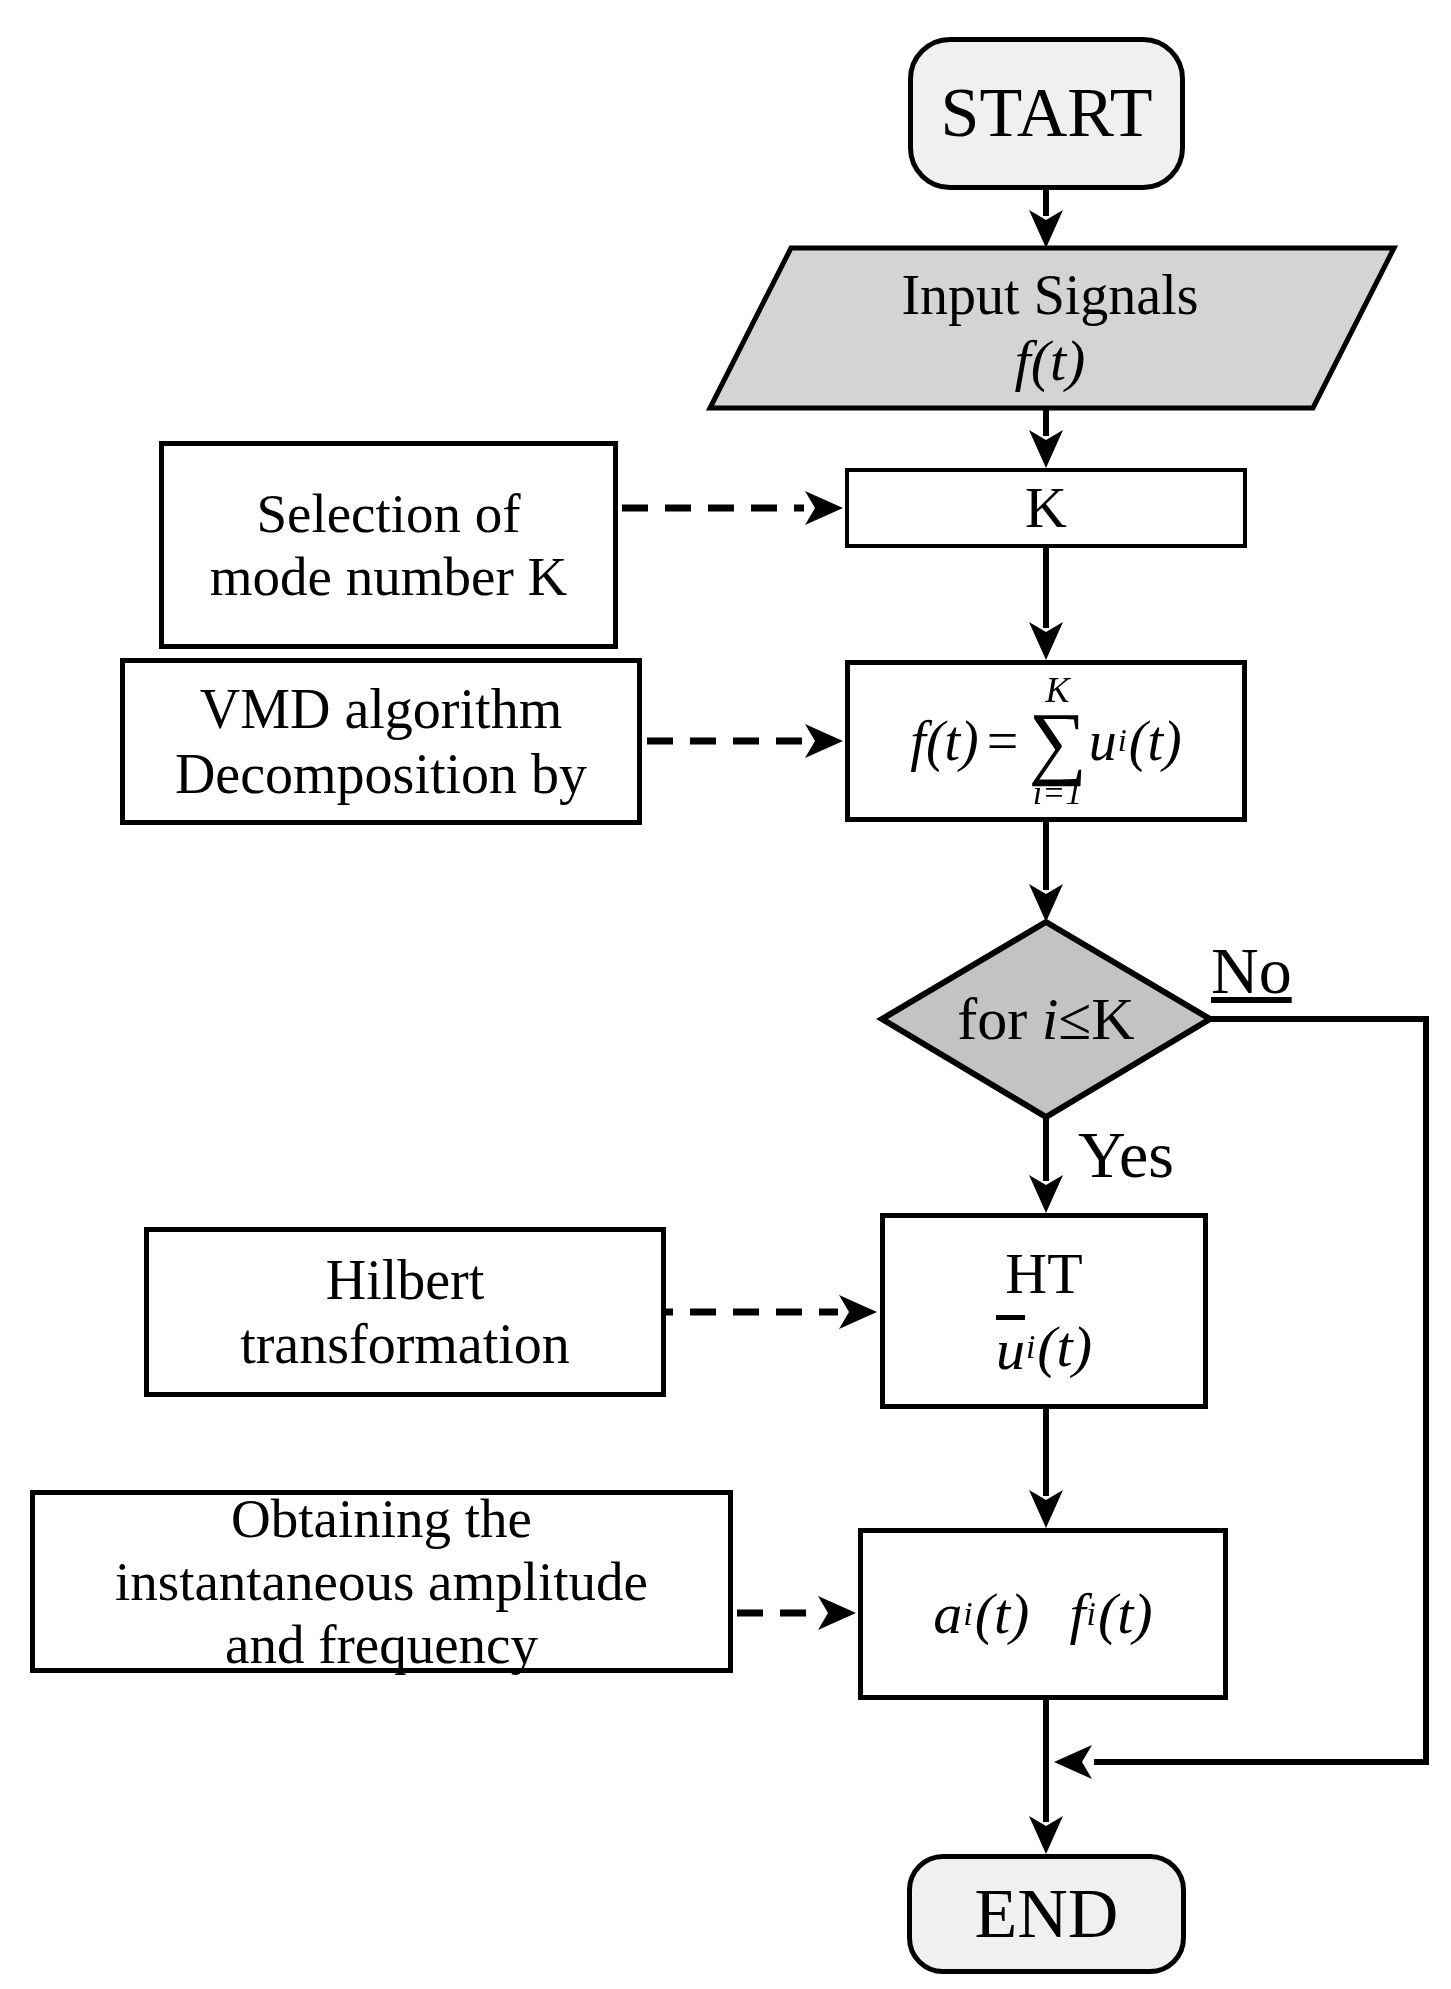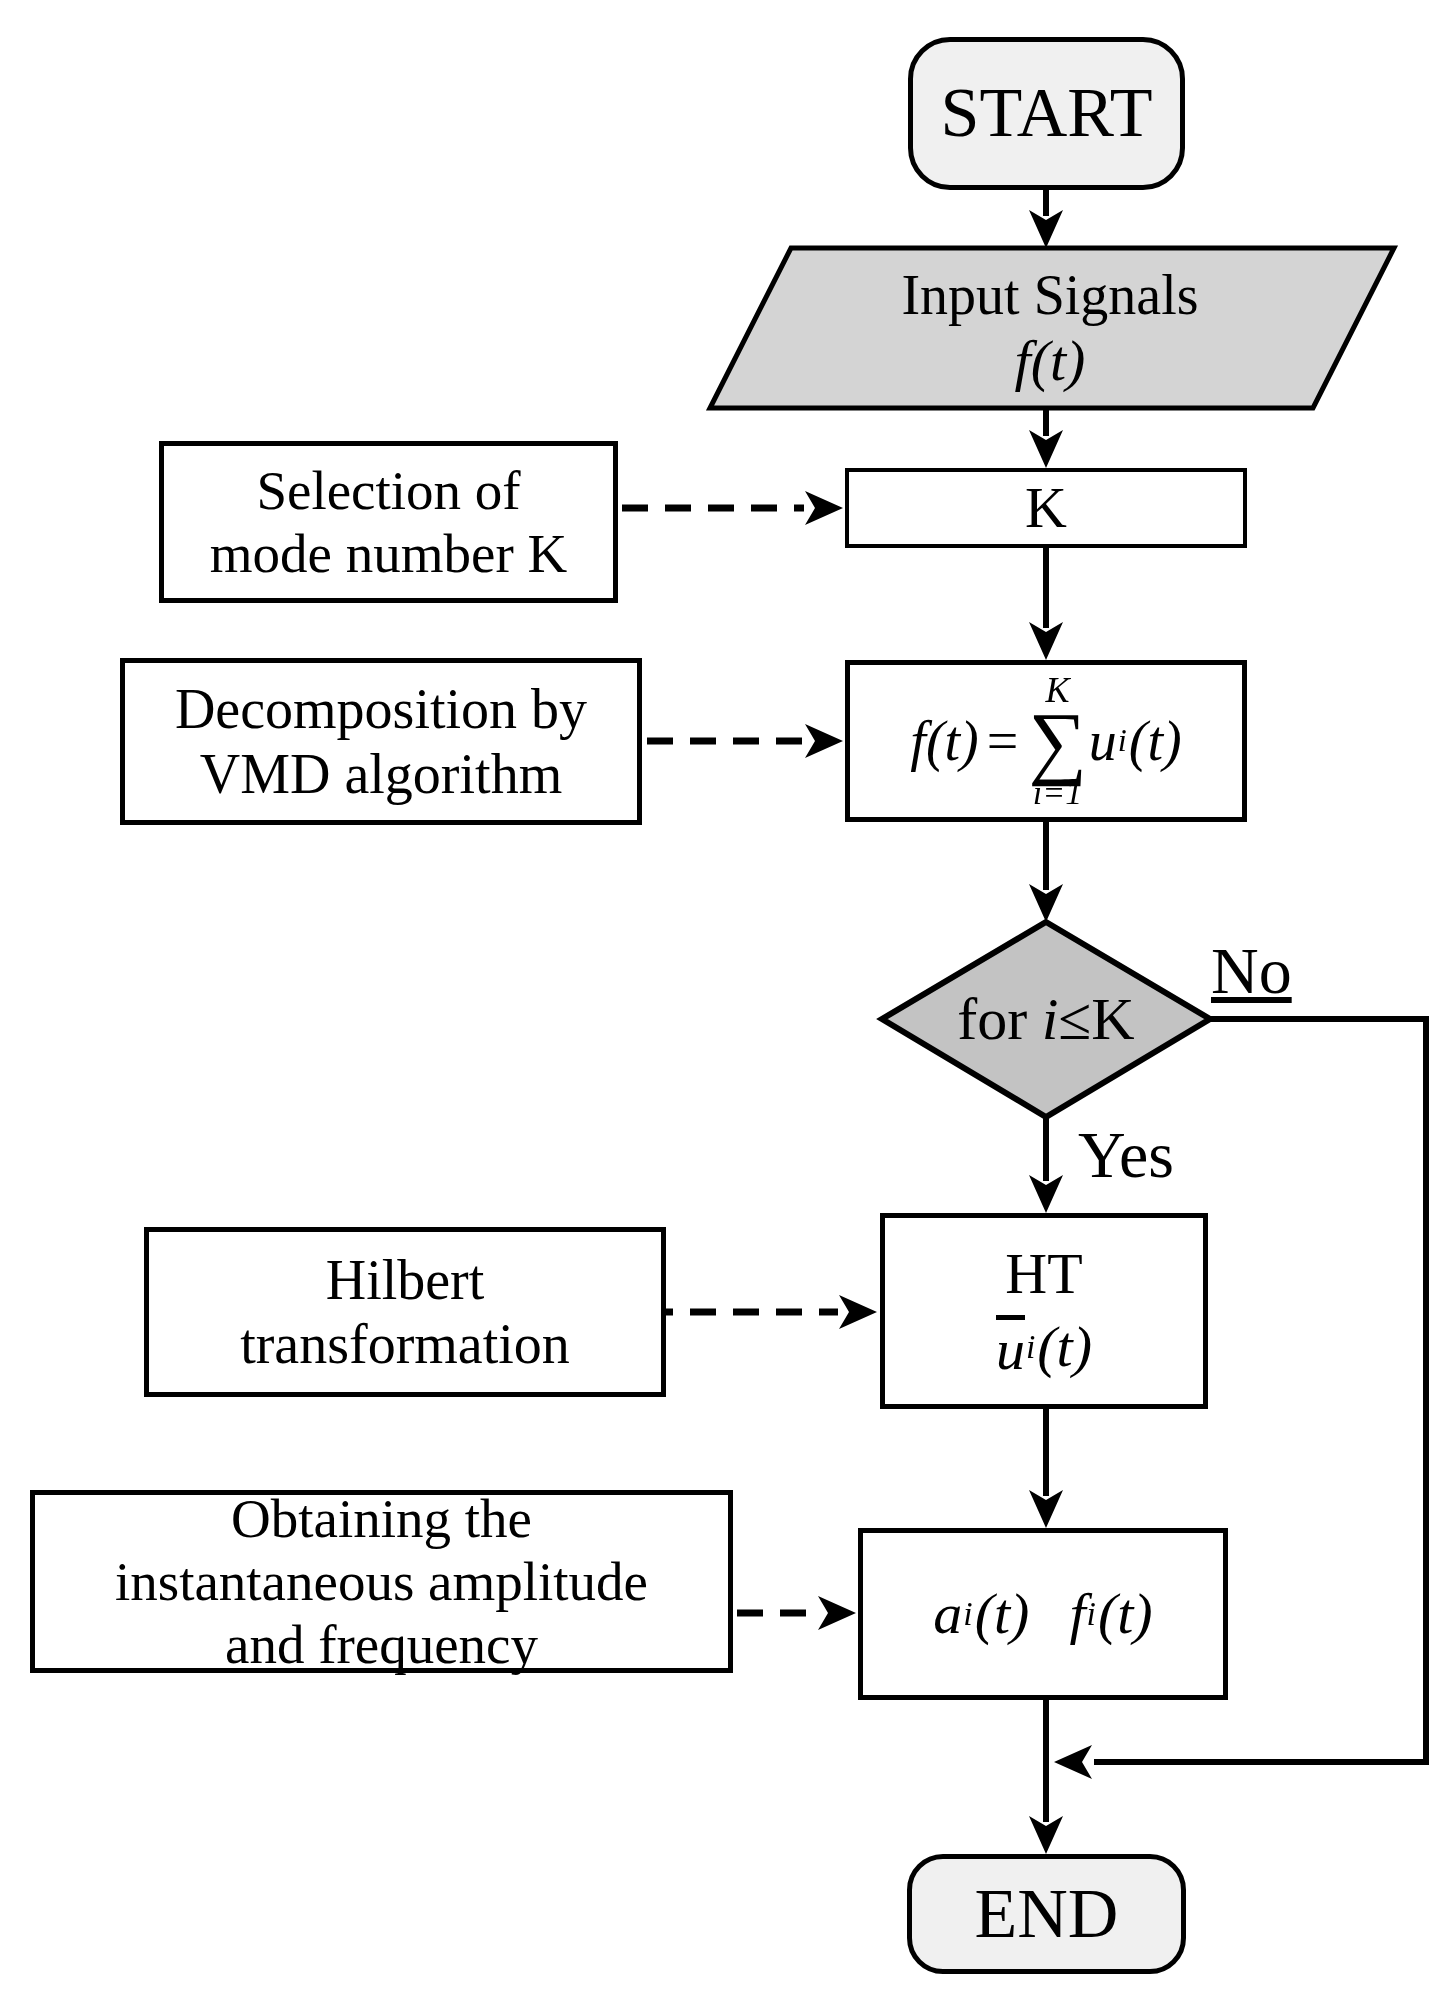--- a/index.html
+++ b/index.html
@@ -140,42 +140,42 @@
     <div class="row" style="font-size:58px;">
       <span class="var">f</span>
       <span class="var">(t)</span>
     </div>
   </div>
 
   <div class="node boxed" style="left:845px; top:468px; width:402px; height:80px; font-size:58px; border-width:4px;">
     <span>K</span>
   </div>
 
-  <div class="node boxed" style="left:159px; top:441px; width:459px; height:162px; font-size:55px;">
+  <div class="node boxed" style="left:159px; top:441px; width:459px; height:208px; font-size:55px;">
     <div class="note-line">Selection of</div>
     <div class="note-line">mode number K</div>
   </div>
 
   <div class="node boxed row" style="left:845px; top:660px; width:402px; height:162px; font-size:56px; flex-direction:row;">
     <span class="var">f</span>
     <span class="var">(t)</span>
     <span style="margin:0 8px;">=</span>
     <span class="sum-wrap">
       <span class="sum-upper">K</span>
       <span class="sum-sign">∑</span>
       <span class="sum-lower">i=1</span>
     </span>
     <span class="var">u</span>
     <span class="sub">i</span>
     <span class="var">(t)</span>
   </div>
 
   <div class="node boxed" style="left:120px; top:658px; width:522px; height:167px; font-size:56px;">
+    <div class="note-line">VMD algorithm</div>
     <div class="note-line">Decomposition by</div>
-    <div class="note-line">VMD algorithm</div>
   </div>
 
   <div class="node shape-label row" style="left:882px; top:922px; width:328px; height:195px; font-size:60px; flex-direction:row;">
     <span style="margin-right:0.24em;">for</span>
     <span class="var">i</span>
     <span>≤</span>
     <span>K</span>
   </div>
 
   <div class="branch-label" style="left:1211px; top:938px;text-decoration:underline;">No</div>

